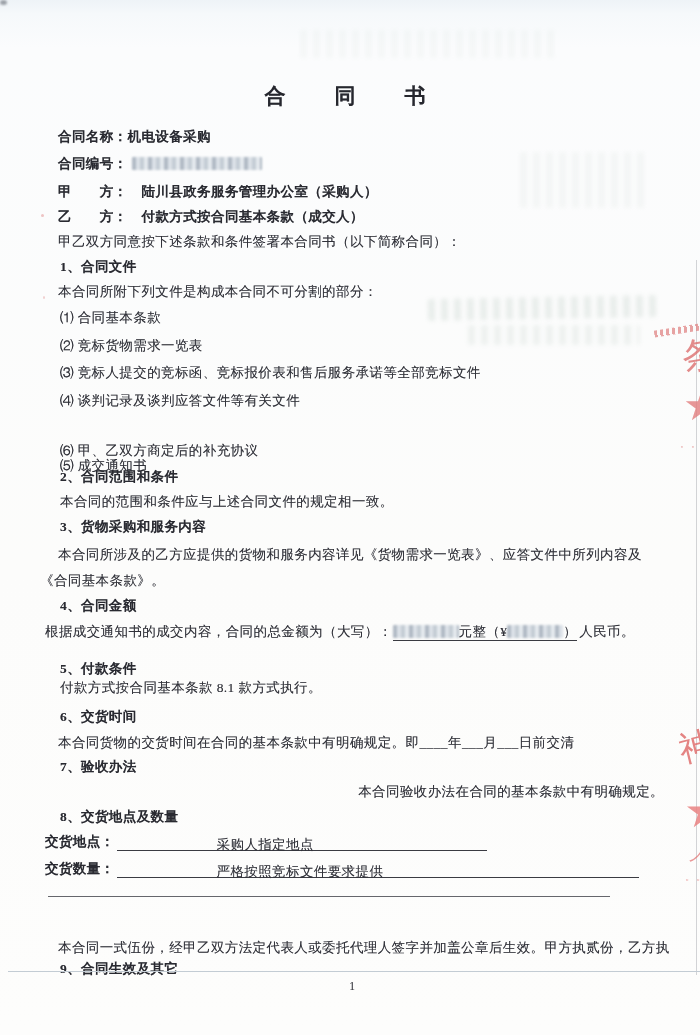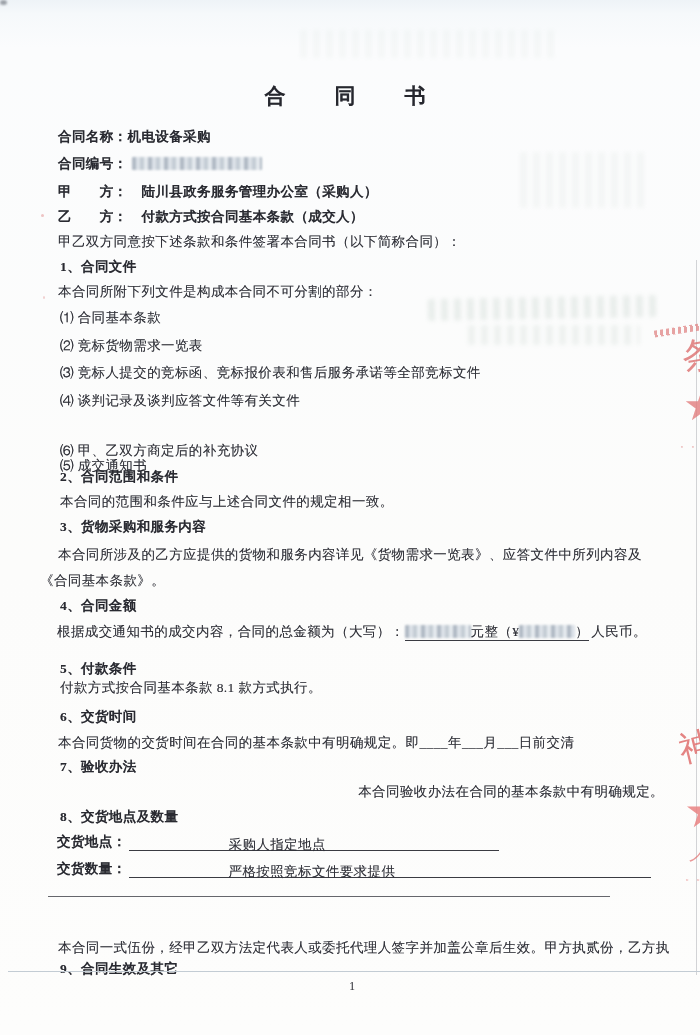--- a/index.html
+++ b/index.html
@@ -14,21 +14,21 @@
   .ln {
     position:absolute; left:40px; right:36px;
     font-size:13.5px; line-height:17px; letter-spacing:0.4px;
     color:#303139; text-shadow:0 0 0.5px rgba(48,49,57,0.4);
     white-space:nowrap;
   }
   .wrapln { white-space:normal; }
   .hd { font-weight:bold; color:#292a31; }
   .pl20 { padding-left:20px; }
   .pl18 { padding-left:18px; }
-  .pl5  { padding-left:5px;margin-left:12px; }
+  .pl5  { padding-left:5px; }
   .title {
     top:88px; text-align:center; font-size:21px; font-weight:bold;
     letter-spacing:14px; color:#26272e; white-space:pre;
   }
   .party-name { margin-left:14px; }
   .party-role { }
   .blur-redact {
     display:inline-block; height:13px; vertical-align:-2px; border-radius:1px;
     background:repeating-linear-gradient(90deg,#a9b3bf 0 4px,#d9dfe6 4px 8px,#bfc8d1 8px 12px,#e3e8ed 12px 16px);
     filter:blur(1.2px); opacity:0.9;

